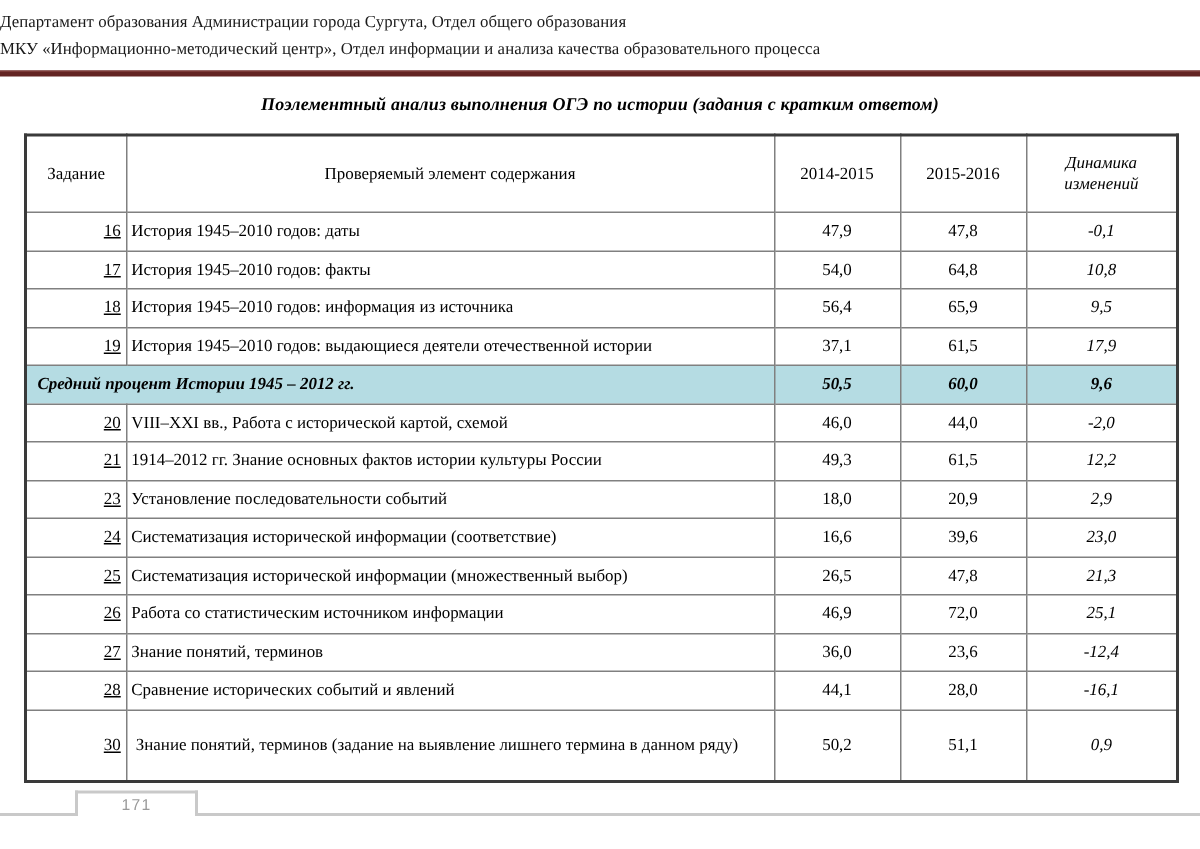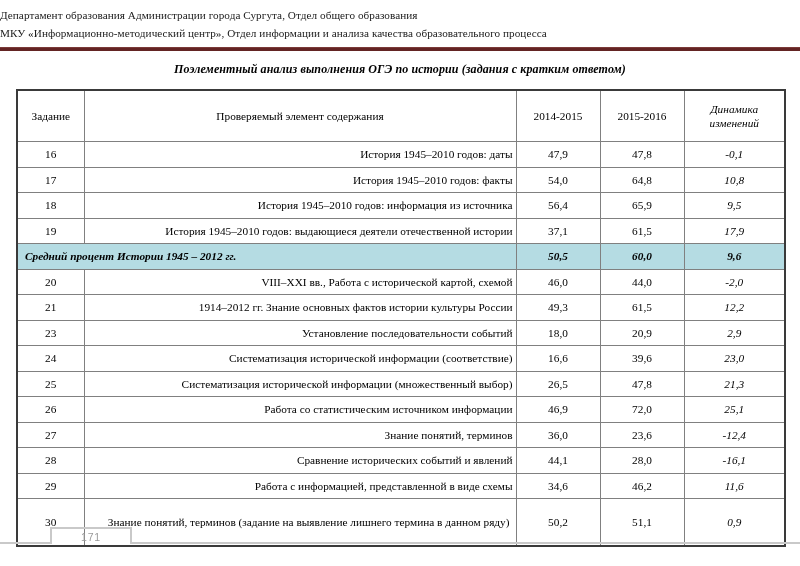--- a/index.html
+++ b/index.html
@@ -84,22 +84,22 @@
     font-weight: normal;
     height: 46px;
     font-size: 11.6px;
   }
   th.th-dyn {
     font-style: italic;
     line-height: 15px;
   }
 
   tbody td { height: 20.5px; }
-  td.c-num { text-align: center; }
-  td.c-elem { text-align: right; }
+  td.c-num { text-align: right; text-decoration: underline; }
+  td.c-elem { text-align: left; }
   td.c-val { text-align: center; }
   td.c-dyn { text-align: center; font-style: italic; }
 
   
   tr.avg-row td {
     background: #b5dce3;
     font-weight: bold;
     font-style: italic;
   }
   tr.avg-row td.avg-label {
@@ -278,27 +278,20 @@
           <td class="c-val">23,6</td>
           <td class="c-dyn">-12,4</td>
         </tr>
         <tr>
           <td class="c-num">28</td>
           <td class="c-elem">Сравнение исторических событий и явлений</td>
           <td class="c-val">44,1</td>
           <td class="c-val">28,0</td>
           <td class="c-dyn">-16,1</td>
         </tr>
-        <tr>
-          <td class="c-num">29</td>
-          <td class="c-elem">Работа с информацией, представленной в виде схемы</td>
-          <td class="c-val">34,6</td>
-          <td class="c-val">46,2</td>
-          <td class="c-dyn">11,6</td>
-        </tr>
         <tr class="tall">
           <td class="c-num">30</td>
           <td class="c-elem">Знание понятий, терминов (задание на выявление лишнего термина в данном ряду)</td>
           <td class="c-val">50,2</td>
           <td class="c-val">51,1</td>
           <td class="c-dyn">0,9</td>
         </tr>
       </tbody>
   </table>
 </div>

